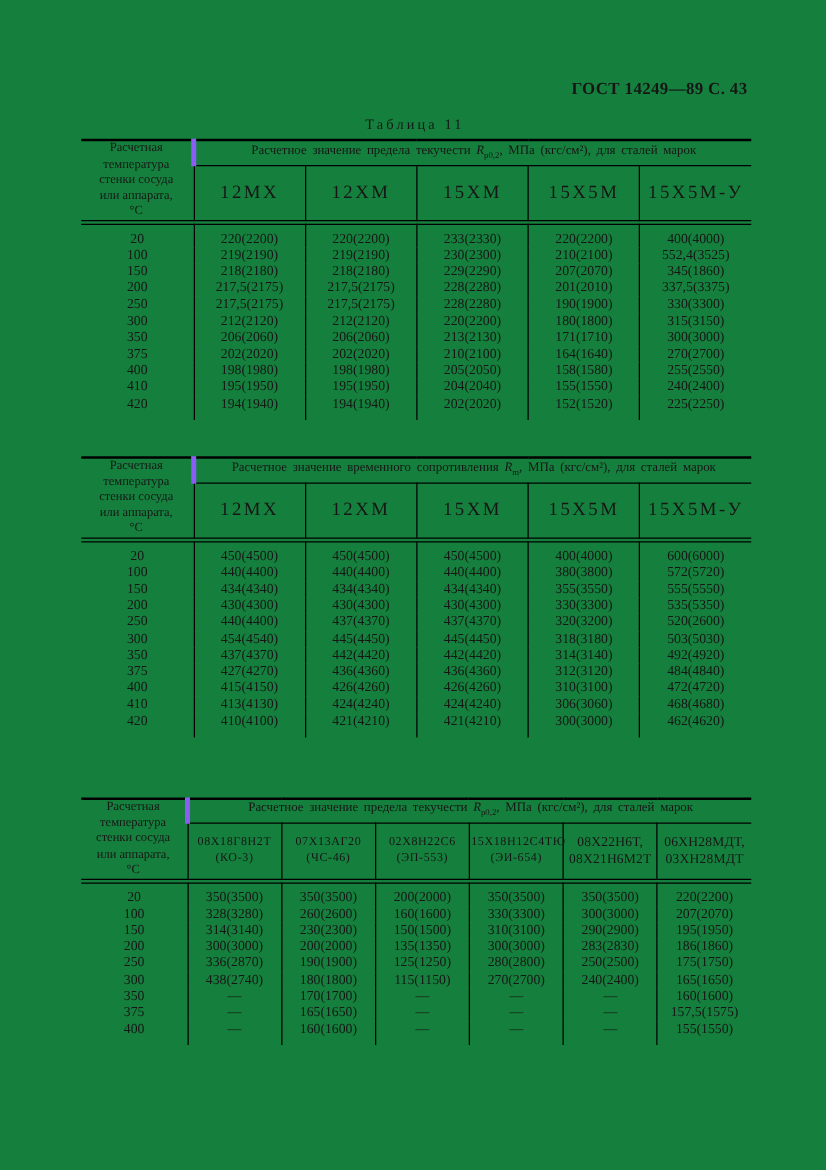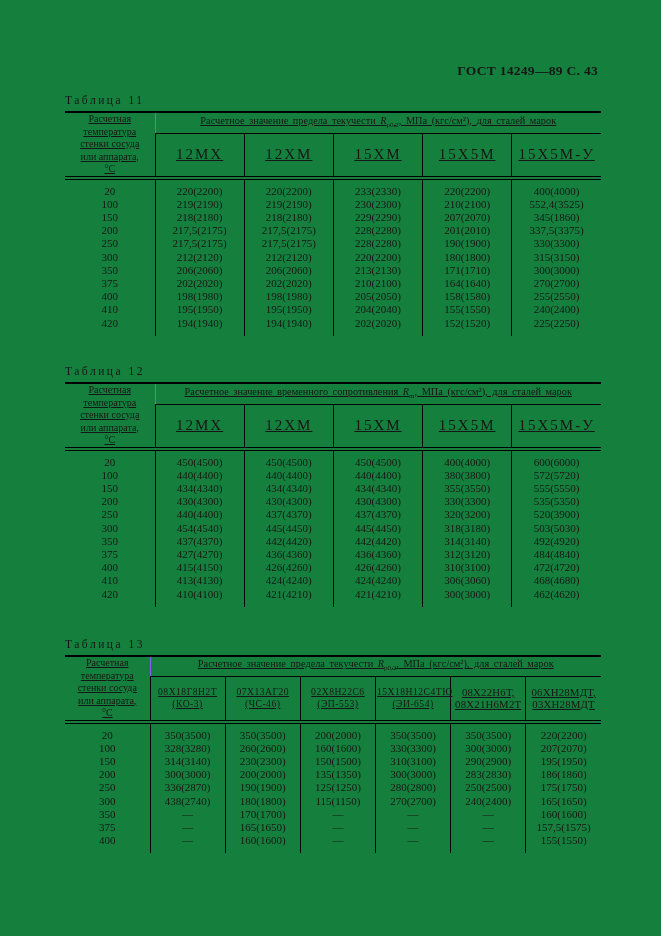--- a/index.html
+++ b/index.html
@@ -10,33 +10,33 @@
   }
   .page-header {
     position:absolute; top:63px; right:63px;
     font-weight:bold; font-size:13.5px; letter-spacing:0.3px;
   }
   .tsec { position:absolute; left:65px; width:536px; }
   #sec-t11 { top:94px; }
   #sec-t12 { top:365px; }
   #sec-t13 { top:638px; }
   .caption {
-    text-align:left; font-size:11.5px; letter-spacing:2.5px;
+    text-align:center; font-size:11.5px; letter-spacing:2.5px;
     margin:0 2px 5px 0; white-space:nowrap;
   }
   table.gost {
     border-collapse:collapse; width:536px; table-layout:fixed;
     border-top:2px solid #000;
   }
-  table.gost thead { border-bottom:4px double #000;text-decoration:underline; }
+  table.gost thead { border-bottom:4px double #000; }
   table.gost th, table.gost td {
     font-weight:normal; text-align:center; vertical-align:middle; padding:0;
   }
   th.title {
-    border-bottom:1px solid #000; border-left:1px solid #8b5cf6;
+    border-bottom:1px solid #000; border-left:4px solid #8b5cf6;
     font-size:10.3px; padding:7px 6px 6px; word-spacing:2px; line-height:12px;
   }
   th.title .rsym { font-style:italic; font-family:"Liberation Serif", serif; }
   th.title sub { font-size:7px; letter-spacing:0; }
   th.rowhead {
     font-size:10px; line-height:12.5px; white-space:pre-line; padding:4px 2px;
   }
   tr.grades th.grade {
     border-left:1px solid #000; font-size:15px; letter-spacing:2px;
     padding:11px 1px; white-space:pre-line; line-height:12.5px;
@@ -173,21 +173,20 @@
             <td>194(1940)</td>
             <td>202(2020)</td>
             <td>152(1520)</td>
             <td>225(2250)</td>
           </tr>
         </tbody>
     </table>
   </section>
 
   <section class="tsec" id="sec-t12">
-    <div class="caption">Таблица 12</div>
     <table class="gost">
       <colgroup>
           <col class="cw-head5">
           <col>
           <col>
           <col>
           <col>
           <col>
         </colgroup>
       <thead>
@@ -239,21 +238,21 @@
             <td>430(4300)</td>
             <td>330(3300)</td>
             <td>535(5350)</td>
           </tr>
           <tr>
             <td>250</td>
             <td>440(4400)</td>
             <td>437(4370)</td>
             <td>437(4370)</td>
             <td>320(3200)</td>
-            <td>520(3900)</td>
+            <td>520(2600)</td>
           </tr>
           <tr>
             <td>300</td>
             <td>454(4540)</td>
             <td>445(4450)</td>
             <td>445(4450)</td>
             <td>318(3180)</td>
             <td>503(5030)</td>
           </tr>
           <tr>
@@ -294,21 +293,20 @@
             <td>421(4210)</td>
             <td>421(4210)</td>
             <td>300(3000)</td>
             <td>462(4620)</td>
           </tr>
         </tbody>
     </table>
   </section>
 
   <section class="tsec" id="sec-t13">
-    <div class="caption">Таблица 13</div>
     <table class="gost">
       <colgroup>
           <col class="cw-head6">
           <col>
           <col>
           <col>
           <col>
           <col>
           <col>
         </colgroup>

